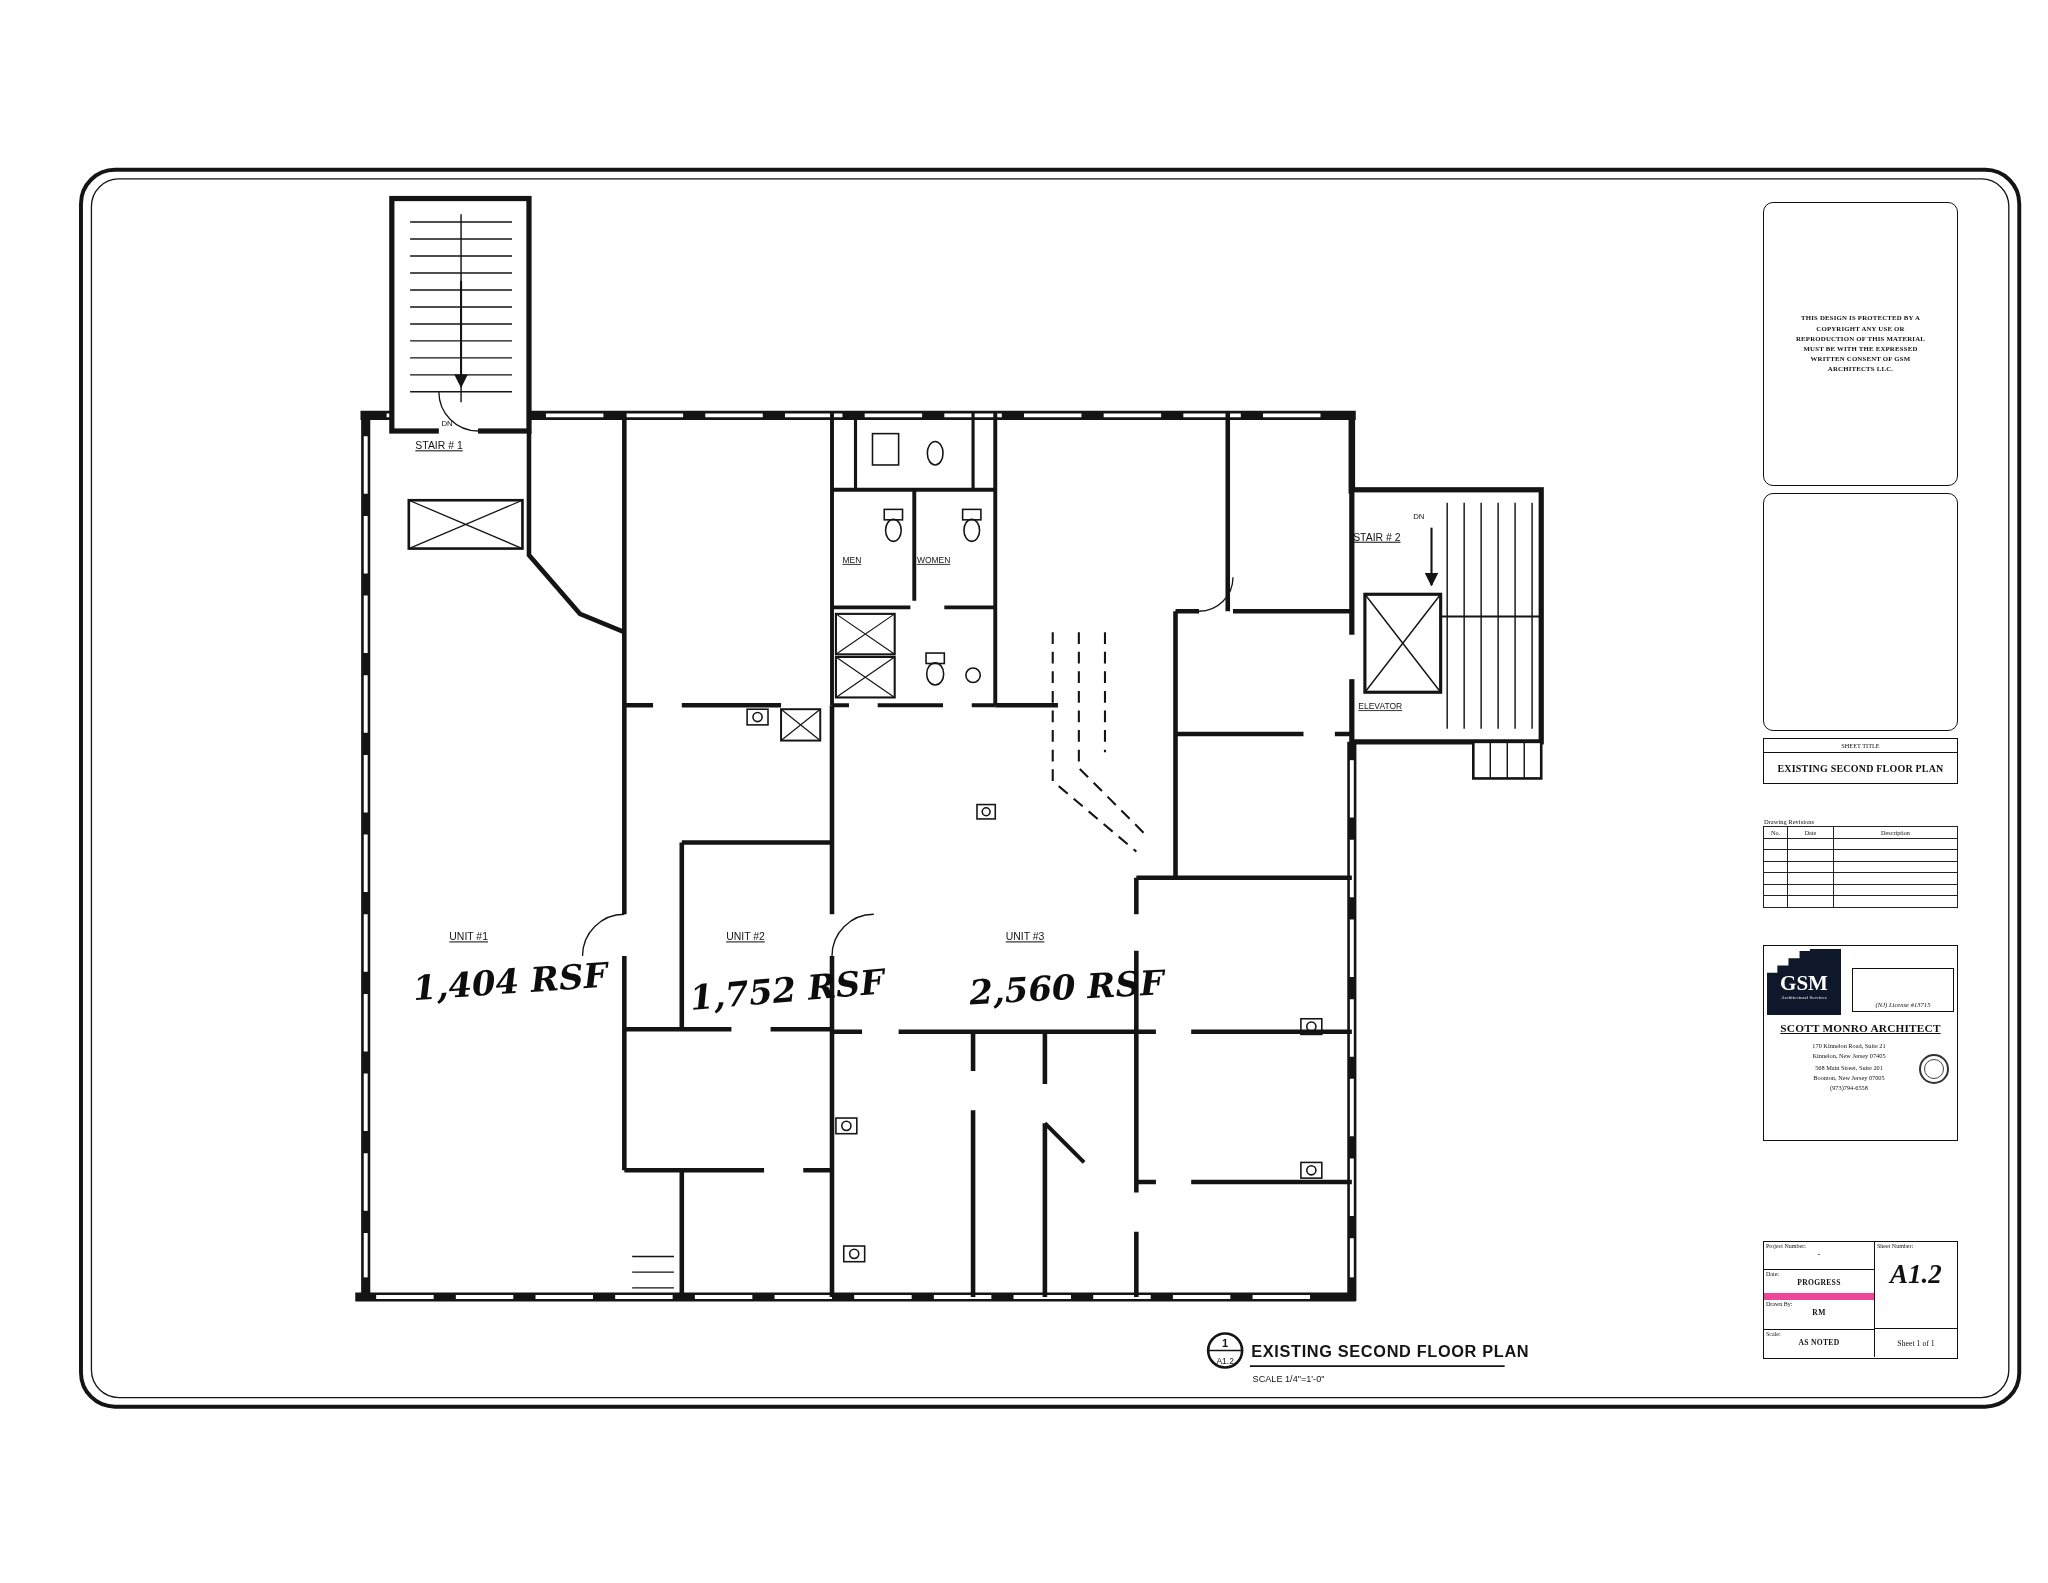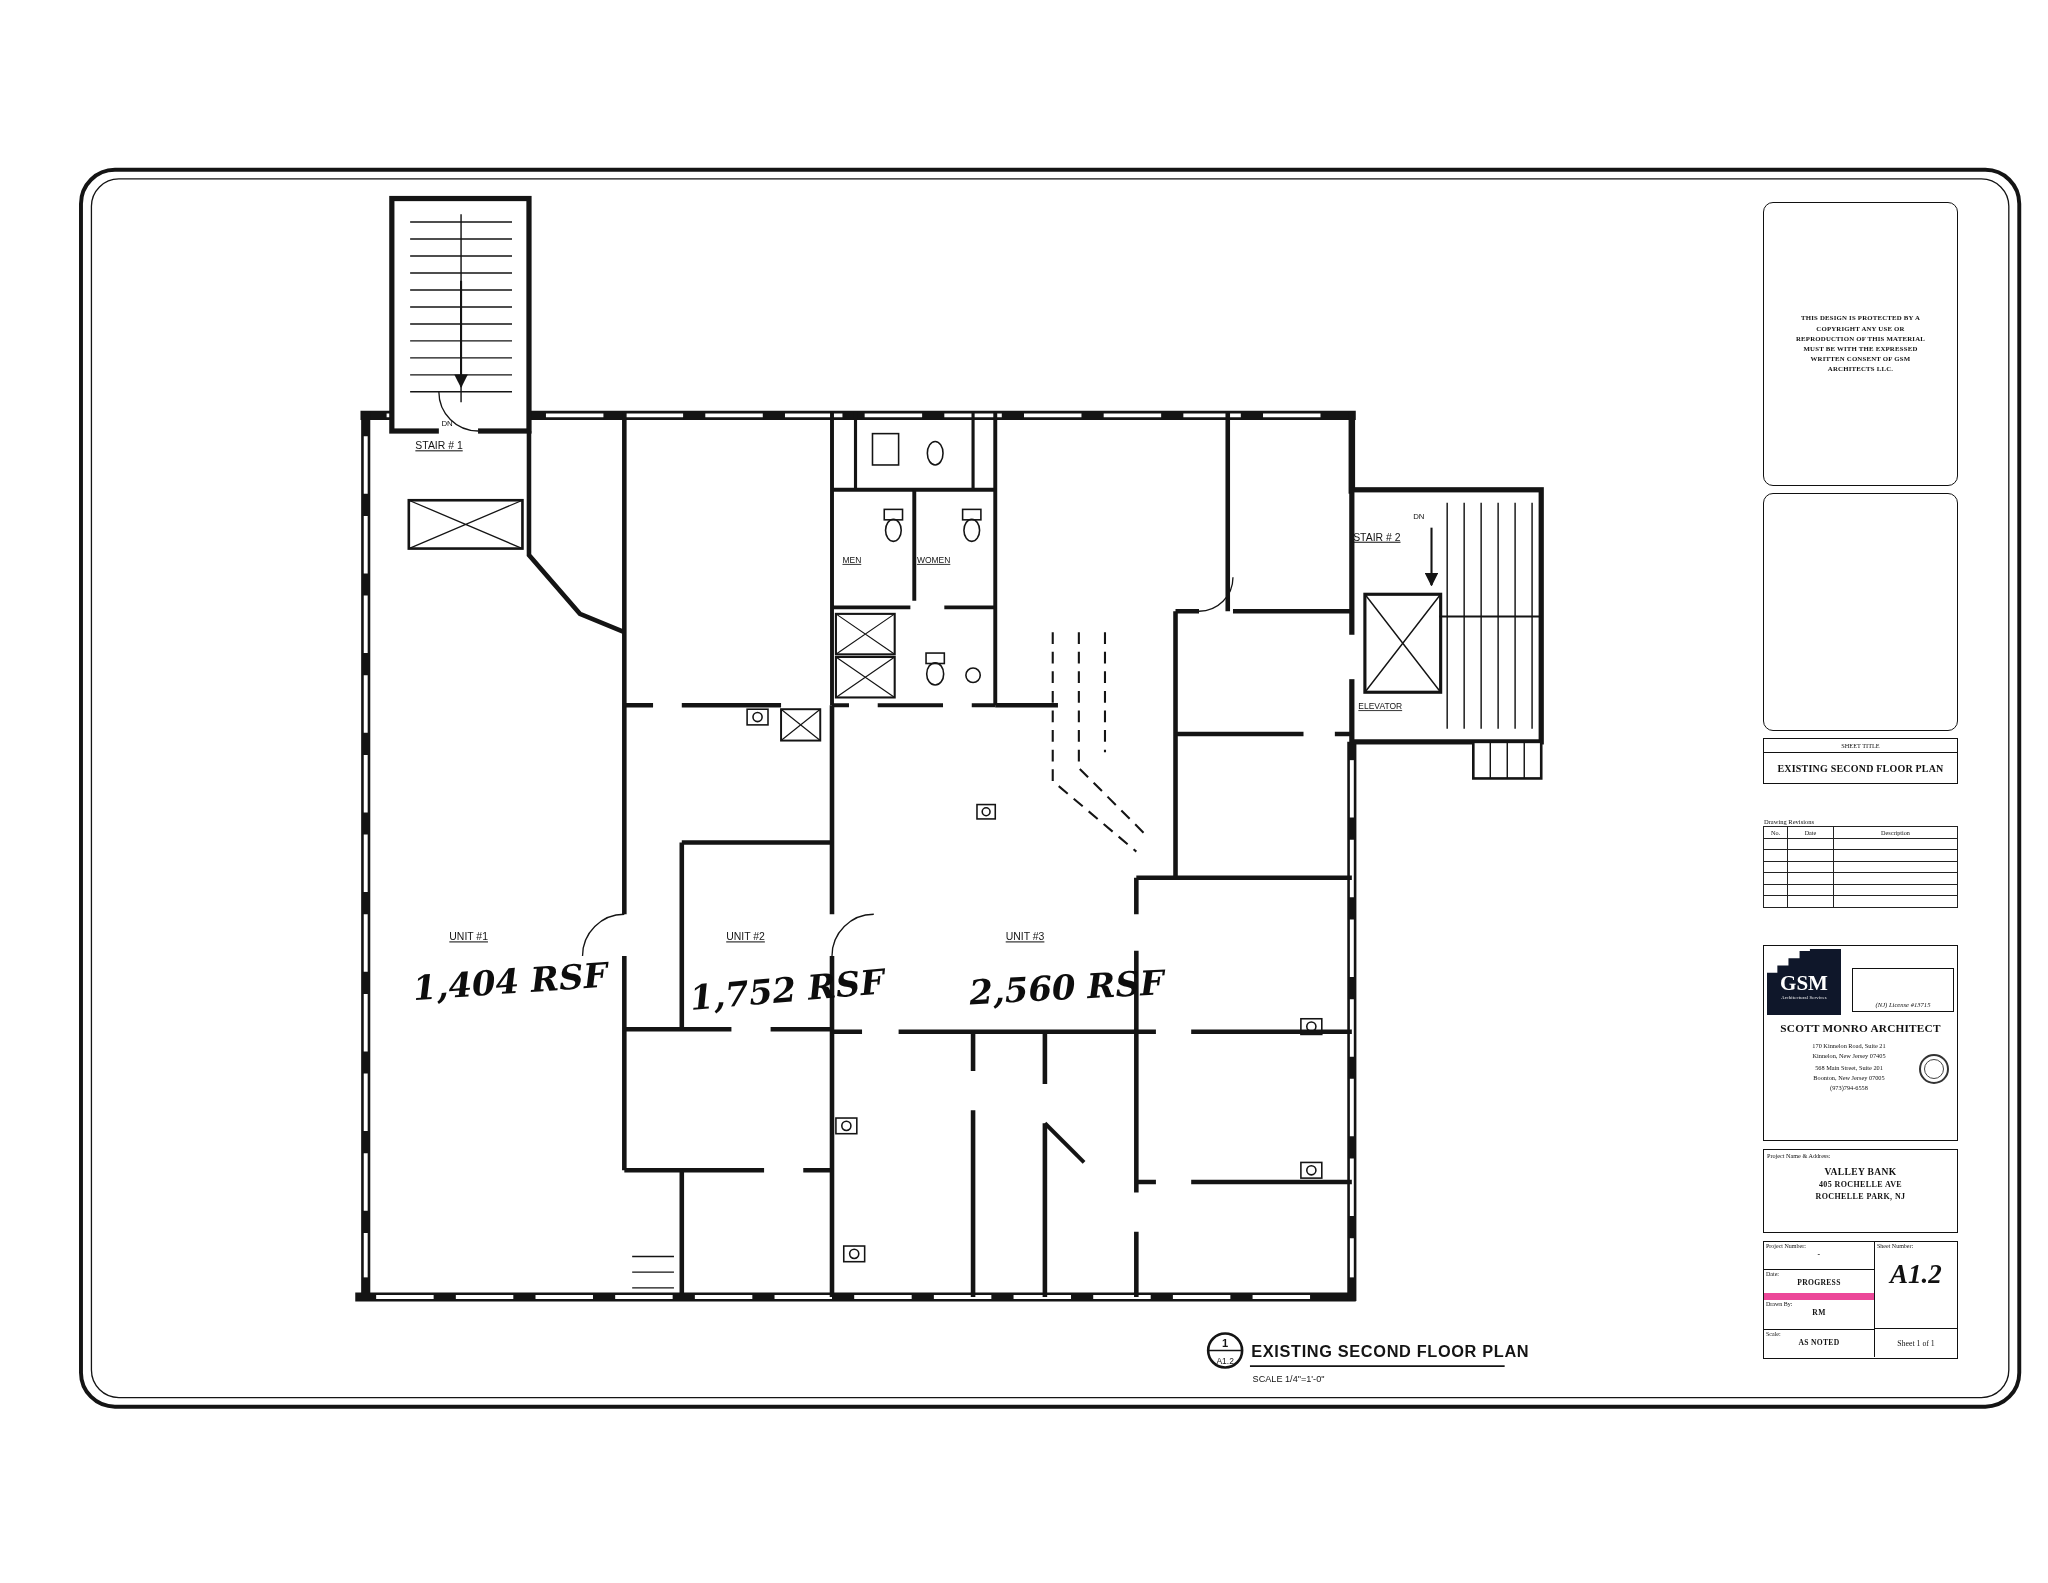--- a/index.html
+++ b/index.html
@@ -30,21 +30,21 @@
   .rev th, .rev td { border:1px solid #222; font-size:6.2px; font-weight:400; height:10.5px; padding:0; text-align:center; }
 
   #tb-firm { position:absolute; left:6px; top:752px; width:195px; height:196px;
         border:1px solid #111; box-sizing:border-box; background:#fff; }
   .gsm { position:absolute; left:3px; top:3px; width:74px; height:66px; background:#0f172a; color:#fff; text-align:center;
         clip-path:polygon(0% 36%,14% 36%,14% 25%,29% 25%,29% 14%,44% 14%,44% 3%,58% 3%,58% 0%,100% 0%,100% 100%,0% 100%); }
   .gsm .g1 { margin-top:24px; font-size:21px; font-weight:700; line-height:1; font-family:"Liberation Serif", serif; }
   .gsm .g2 { font-size:4.6px; margin-top:1px; letter-spacing:0.2px; }
   .lic { position:absolute; right:3px; top:22px; width:102px; height:44px; border:1px solid #111; box-sizing:border-box;
         display:flex; align-items:flex-end; justify-content:center; font-size:6.6px; font-style:italic; padding-bottom:3px; }
-  .fname { position:absolute; top:76px; left:0; width:100%; text-align:center; font-size:11.3px; font-weight:700; letter-spacing:0.2px; }
+  .fname { position:absolute; top:76px; left:0; width:100%; text-align:center; font-size:11.3px; font-weight:700; letter-spacing:0.2px;text-decoration:underline; }
   .faddr { position:absolute; left:10px; width:150px; text-align:center; font-size:6.3px; line-height:1.55; }
   #fa1 { top:95px; } #fa2 { top:117px; }
   .seal { position:absolute; right:8px; top:108px; width:30px; height:30px; border:2px solid #333; border-radius:50%; box-sizing:border-box; }
   .seal-inner { margin:3px; width:18px; height:18px; border:1px solid #444; border-radius:50%; }
 
   #tb-proj { position:absolute; left:6px; top:956px; width:195px; height:84px; border:1px solid #111; box-sizing:border-box; }
   .pj-label { font-size:6.2px; margin:2px 0 0 3px; }
   .pj-name { text-align:center; font-size:9.5px; font-weight:700; margin-top:8px; letter-spacing:0.4px; }
   .pj-a { text-align:center; font-size:8px; font-weight:700; margin-top:3px; letter-spacing:0.4px; }
 
@@ -299,26 +299,20 @@
       <div class="faddr" id="fa2">
         <div>568 Main Street, Suite 201</div>
         <div>Boonton, New Jersey 07005</div>
         <div>(973)794-6558</div>
       </div>
       <div class="seal">
           <div class="seal-inner"></div>
         </div>
     </div>
 
-    <div id="tb-proj">
-      <div class="pj-label">Project Name &amp; Address:</div>
-      <div class="pj-name">VALLEY BANK</div>
-      <div class="pj-a">405 ROCHELLE AVE</div>
-      <div class="pj-a">ROCHELLE PARK, NJ</div>
-    </div>
 
     <div id="tb-info">
       <div class="ic" id="ic1">
         <div class="flabel">Project Number:</div>
         <div class="fvalue">-</div>
       </div>
       <div class="ic" id="ic2">
         <div class="flabel">Date:</div>
         <div class="fvalue">PROGRESS</div>
       </div>

